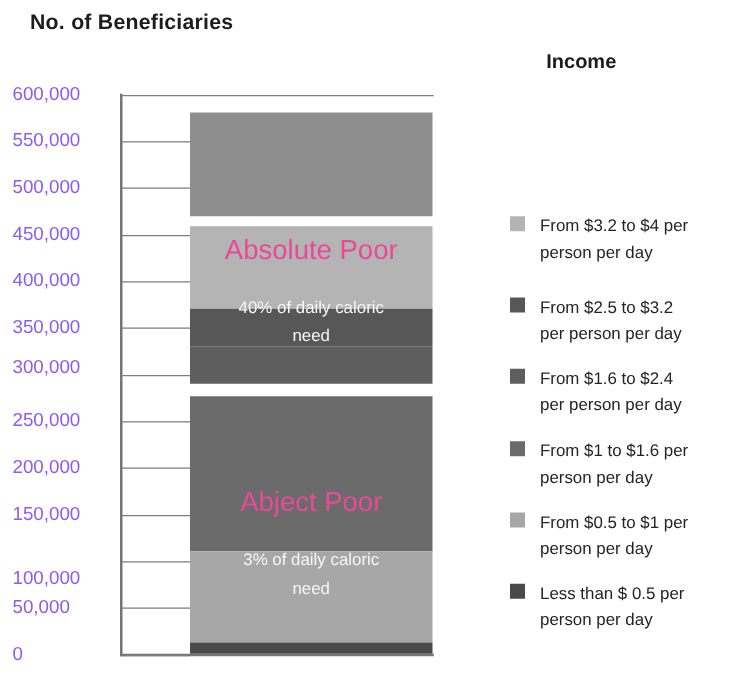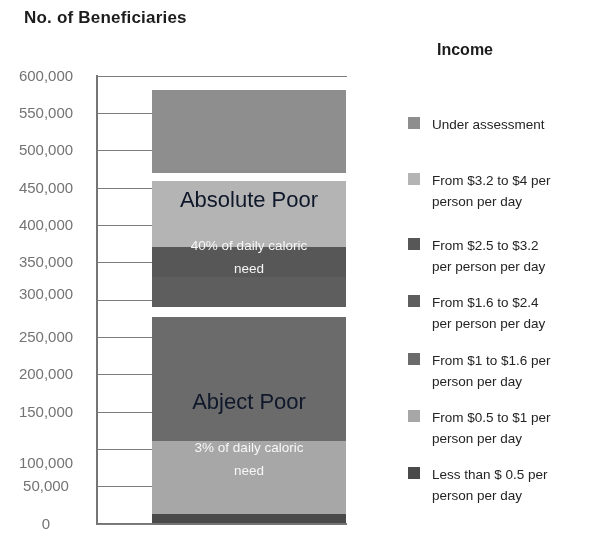--- a/index.html
+++ b/index.html
@@ -9,26 +9,26 @@
   }
   .chart-title{
     position:absolute;left:24px;top:8px;font-size:17px;font-weight:bold;
     color:#1c1c1c;letter-spacing:.2px;
   }
   .plot{position:absolute;left:0;top:0;width:601px;height:542px;}
   .axis-y{position:absolute;left:96px;top:75px;width:2px;height:450px;background:#757575;}
   .axis-x{position:absolute;left:96px;top:523px;width:251px;height:2px;background:#757575;}
   .ytick-line{position:absolute;height:1px;background:#7d7d7d;}
   .ytick-label{
-    position:absolute;left:10px;width:72px;text-align:center;
-    font-size:15px;line-height:18px;color:#737373;
+    position:absolute;left:10px;width:72px;text-align:left;
+    font-size:15px;line-height:18px;color:#8b5cf6;
   }
   .bar-seg{position:absolute;left:152px;width:194px;}
   .annotation{position:absolute;left:152px;width:194px;text-align:center;}
-  .ann-title{font-size:22px;line-height:28px;color:#0f172a;}
+  .ann-title{font-size:22px;line-height:28px;color:#ec4899;}
   .ann-sub{margin-top:20px;}
   .ann-sub-line{font-size:13.5px;line-height:23px;color:#f7f7f7;}
   .legend{position:absolute;left:408px;top:0;width:190px;height:542px;}
   .legend-title{
     position:absolute;left:29px;top:41px;font-size:16px;font-weight:bold;color:#1c1c1c;
   }
   .legend-item{position:absolute;left:0;width:185px;}
   .legend-swatch{position:absolute;left:0;top:3px;width:12px;height:12px;}
   .legend-text{margin-left:24px;}
   .legend-line{font-size:13.5px;line-height:21px;color:#242424;}
@@ -86,26 +86,20 @@
         <div class="ann-title">Abject Poor</div>
         <div class="ann-sub">
           <div class="ann-sub-line">3% of daily caloric</div>
           <div class="ann-sub-line">need</div>
         </div>
       </div>
     </div>
 
   <div class="legend">
     <div class="legend-title">Income</div>
-  <div class="legend-item" style="top: 114px;">
-        <div class="legend-swatch" style="background: rgb(142, 142, 142);"></div>
-        <div class="legend-text">
-          <div class="legend-line">Under assessment</div>
-        </div>
-      </div>
       <div class="legend-item" style="top: 170px;">
         <div class="legend-swatch" style="background: rgb(180, 180, 180);"></div>
         <div class="legend-text">
           <div class="legend-line">From $3.2 to $4 per</div>
           <div class="legend-line">person per day</div>
         </div>
       </div>
       <div class="legend-item" style="top: 235px;">
         <div class="legend-swatch" style="background: rgb(87, 87, 87);"></div>
         <div class="legend-text">

